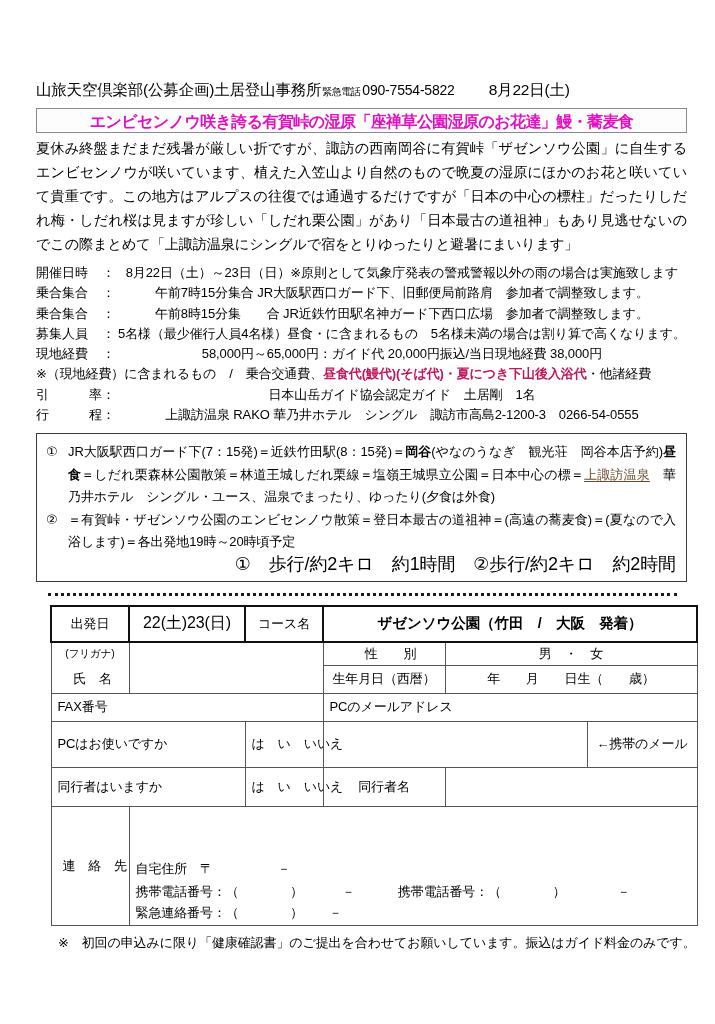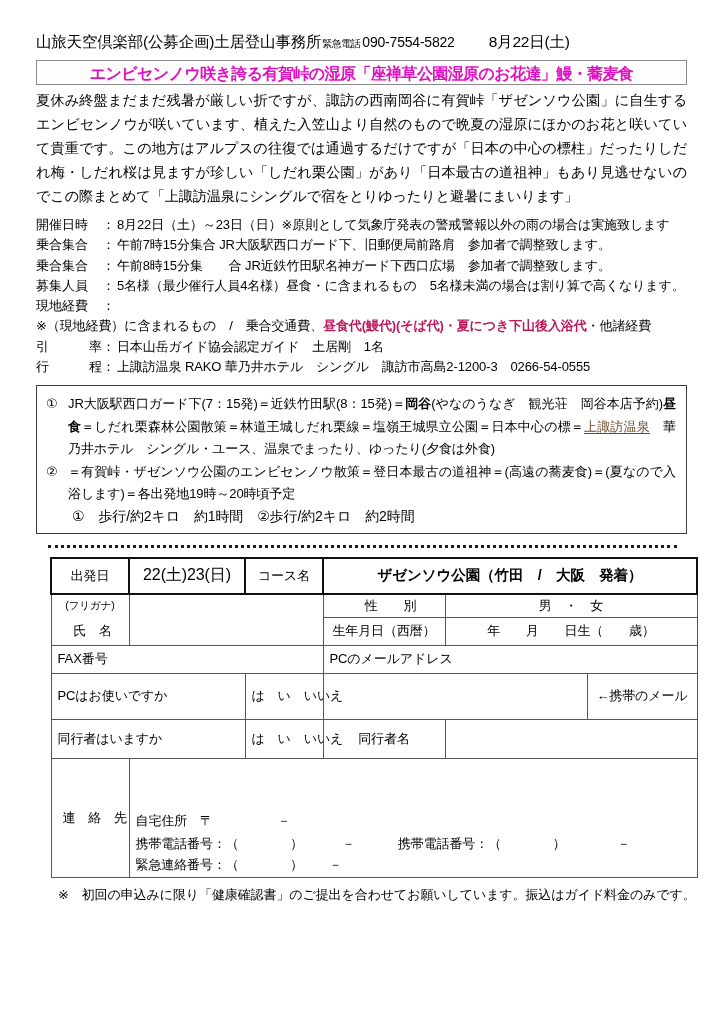--- a/index.html
+++ b/index.html
@@ -24,21 +24,21 @@
 
   
   .header-line {
     display: flex;
     align-items: baseline;
     font-size: 15.5px;
     letter-spacing: -0.2px;
     white-space: nowrap;
     margin-bottom: 7px;
   }
-  .org-name { font-size: 15.5px; }
+  .org-name { font-size: 15.5px; margin-top: 48px; }
   .emg-label { font-size: 10px; margin-left: 1px; letter-spacing: -0.5px; }
   .emg-num { font-size: 14px; margin-left: 2px; }
   .header-date { margin-left: 34px; font-size: 15.5px; }
 
   
   .banner {
     box-sizing: border-box;
     border: 1px solid #8a8a8a;
     background-color: #fdfdfd;
     background-image:
@@ -88,21 +88,21 @@
     letter-spacing: -0.1px;
   }
   .dlabel {
     width: 66px;
     flex: 0 0 66px;
     display: flex;
     justify-content: space-between;
     letter-spacing: 0;
   }
   .dsep { flex: 0 0 auto; padding-right: 2px; }
-  .dval { flex: 1 1 auto; }
+  .dval { flex: 1 1 auto; text-align: center; }
   .red { color: #be185d; font-weight: bold; }
 
   
   .itin-box {
     box-sizing: border-box;
     border: 1px solid #3c3c3c;
     padding: 7px 10px 6px 9px;
     margin-bottom: 11px;
   }
   .itin-item {
@@ -117,24 +117,25 @@
     font-size: 13px;
   }
   .itin-txt { flex: 1 1 auto; }
   .b { font-weight: bold; }
   .brown-u {
     color: #6b4a2b;
     text-decoration: underline;
     text-underline-offset: 2px;
   }
   .itin-walk {
-    font-size: 14px;
+    font-size: 18px;
     line-height: 21px;
     padding-left: 26px;
     letter-spacing: -0.1px;
+    text-align: right;
   }
 
   
   .dotted-sep {
     height: 0;
     border-top: 3px dotted #1c1c1c;
     margin: 2px 10px 9px 12px;
   }
 
   
@@ -236,20 +237,21 @@
 
     <div class="drow">
       <span class="dlabel">募集人員</span>
       <span class="dsep">：</span>
       <span class="dval">5名様（最少催行人員4名様）昼食・に含まれるもの　5名様未満の場合は割り算で高くなります。</span>
     </div>
 
     <div class="drow">
       <span class="dlabel">現地経費</span>
       <span class="dsep">：</span>
+      <span class="dval">58,000円～65,000円：ガイド代 20,000円振込/当日現地経費 38,000円</span>
     </div>
 
     <div class="drow">
       <span>※（現地経費）に含まれるもの　/　乗合交通費、</span>
       <span class="red">昼食代(鰻代)(そば代)・夏につき下山後入浴代</span>
       <span>・他諸経費</span>
     </div>
 
     <div class="drow">
       <span class="dlabel">

